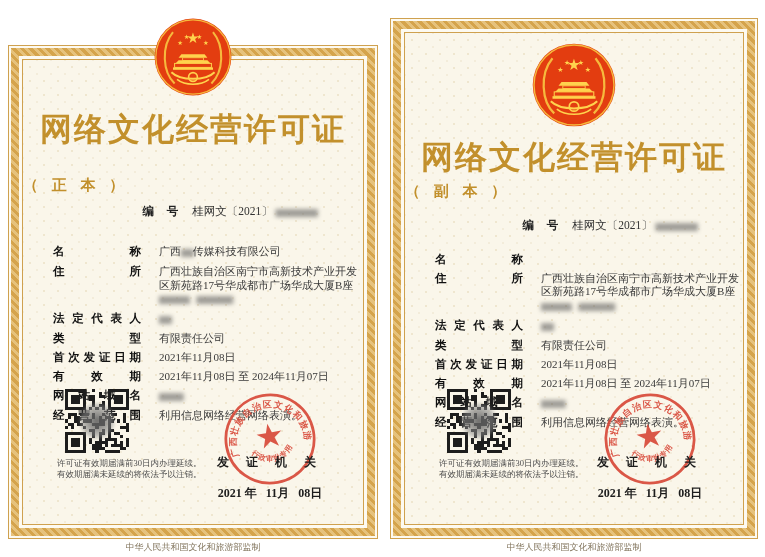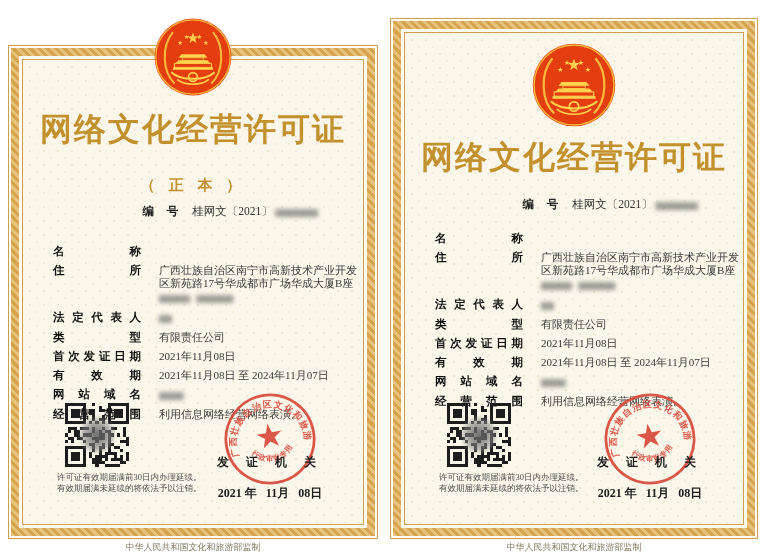--- a/index.html
+++ b/index.html
@@ -19,35 +19,35 @@
                           radial-gradient(#f3ecda 1px,transparent 1.2px);
          background-size:14px 14px,14px 14px;
          background-position:0 0,7px 7px;}
 
   .emblem{display:block;}
   .emblem-overlap{position:absolute;left:50%;transform:translateX(-50%);top:-43px;z-index:3;}
   .emblem-inline{margin:9px auto 0 auto;}
 
   .cert-title{text-align:center;font-weight:bold;color:#c2902c;
               font-size:32px;letter-spacing:2px;white-space:nowrap;}
-  .cert-subtitle{text-align:center;font-weight:bold;color:#c2902c;
+  .cert-subtitle{font-weight:bold;color:#c2902c;
                  font-size:15px;letter-spacing:5px;}
   .serial-line{text-align:right;padding-right:46px;font-size:11.5px;color:#333;}
   .serial-label{font-weight:bold;color:#222;letter-spacing:5px;margin-right:6px;}
 
   .fields{margin:0 0 0 30px;}
   .frow{display:flex;align-items:flex-start;margin-bottom:5.5px;}
   .flabel{flex:0 0 88px;font-weight:bold;color:#111;font-size:11.5px;
           text-align:justify;text-align-last:justify;line-height:13px;}
   .fvalue{margin-left:18px;width:242px;font-size:11px;color:#3a3a3a;line-height:13.5px;}
 
   .blur{filter:blur(2px);opacity:.55;color:#555;font-size:9px;letter-spacing:-1px;}
 
   
-  .qr-block{position:absolute;left:34px;bottom:30px;width:170px;}
+  .qr-block{position:absolute;left:34px;bottom:44px;width:170px;}
   .qr-wrap{position:relative;width:64px;height:64px;margin-left:8px;}
   .qr-grid{width:64px;height:64px;shape-rendering:crispEdges;}
   .qr-grid rect{fill:#1d1d1d;}
   .qr-smudge{position:absolute;left:14px;top:13px;width:36px;height:38px;border-radius:50%;
              background:radial-gradient(circle,rgba(90,90,90,.9),rgba(140,140,140,.55) 55%,rgba(160,160,160,0) 75%);
              filter:blur(1.5px);}
   .qr-note{margin-top:5px;font-size:8.5px;color:#4c4c4c;line-height:11px;white-space:nowrap;}
 
   .seal-block{position:absolute;right:18px;bottom:22px;width:150px;text-align:center;}
   .seal{display:block;margin:0 auto;transform:rotate(-10deg);opacity:.92;}
@@ -102,20 +102,21 @@
 
       <div class="serial-line" style="margin-top:9px;">
         <span class="serial-label">编 号</span>
         <span>桂网文〔2021〕</span>
         <span class="blur">▆▆▆▆▆▆▆</span>
       </div>
 
       <div class="fields" style="margin-top:26px;">
         <div class="frow">
           <div class="flabel">名称</div>
+          <div class="fvalue"><span>广西</span><span class="blur">▆▆</span><span>传媒科技有限公司</span></div>
         </div>
         <div class="frow">
           <div class="flabel">住所</div>
           <div class="fvalue"><span>广西壮族自治区南宁市高新技术产业开发区新苑路17号华成都市广场华成大厦B座</span><span class="blur">▆▆▆▆▆、▆▆▆▆▆▆</span></div>
         </div>
         <div class="frow">
           <div class="flabel">法定代表人</div>
           <div class="fvalue"><span class="blur">▆▆</span></div>
         </div>
         <div class="frow">
@@ -386,20 +387,21 @@
 
 <div class="card" style="left:390px;top:18px;width:368px;height:521px;">
   <div class="band">
     <div class="inner">
 
       <svg class="emblem emblem-inline" width="86" height="86" viewBox="0 0 100 100">
         <use href="#emblem-art"></use>
       </svg>
 
       <div class="cert-title" style="margin-top:8px;">网络文化经营许可证</div>
+      <div class="cert-subtitle" style="margin-top:2px;">（ 副  本 ）</div>
 
       <div class="serial-line" style="margin-top:17px;">
         <span class="serial-label">编 号</span>
         <span>桂网文〔2021〕</span>
         <span class="blur">▆▆▆▆▆▆▆</span>
       </div>
 
       <div class="fields" style="margin-top:20px;">
         <div class="frow">
           <div class="flabel">名称</div>

